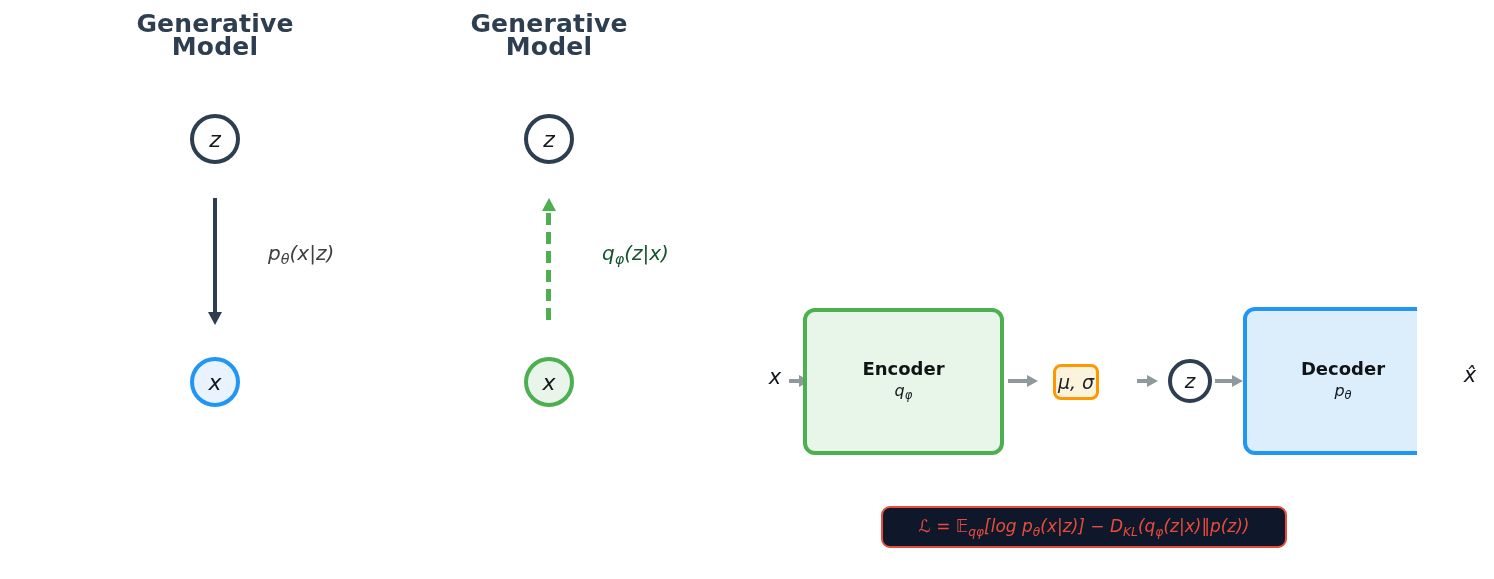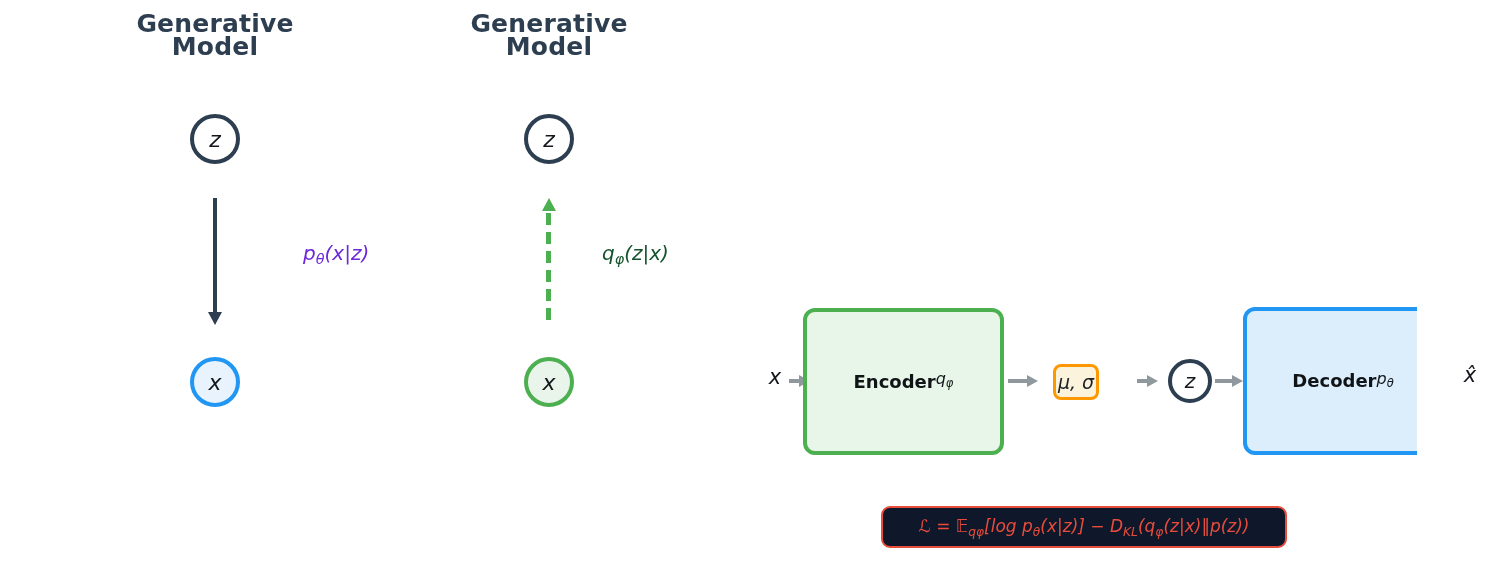--- a/index.html
+++ b/index.html
@@ -26,26 +26,26 @@
     width:5px;
     background:repeating-linear-gradient(to bottom,#4caf50 0px,#4caf50 12px,transparent 12px,transparent 19px);
   }
   .tri{width:0;height:0;}
   .tri-down{border-left:7px solid transparent;border-right:7px solid transparent;border-top:13px solid #2d3e50;}
   .tri-up{border-left:7px solid transparent;border-right:7px solid transparent;border-bottom:13px solid #4caf50;}
   .tri-right{border-top:6.5px solid transparent;border-bottom:6.5px solid transparent;border-left:11px solid #8f989d;}
   .hline{height:3.5px;background:#8f989d;}
   .math{font-style:italic;}
   .edge-label{font-size:20px;white-space:nowrap;}
-  .edge-blue{color:#6d28d9;margin-left:35px;}
+  .edge-blue{color:#404040;}
   .edge-green{color:#14532d;}
   .sub{font-size:0.72em;vertical-align:-0.3em;}
   .box{
     box-sizing:border-box;border-radius:12px;
-    display:flex;align-items:center;justify-content:center;
+    display:flex;flex-direction:column;align-items:center;justify-content:center;
   }
   .enc-box{width:201px;height:147px;border:4px solid #4caf50;background:#e8f5e9;}
   .dec-clip{width:174px;height:148px;overflow:hidden;}
   .dec-box{width:200px;height:148px;border:4px solid #2196f3;background:#dceefb;}
   .box-title{font-weight:bold;font-size:18px;color:#111417;line-height:24px;}
   .box-sub{font-style:italic;font-size:16px;color:#15191d;line-height:20px;}
   .pill{
     box-sizing:border-box;border-radius:8px;border:3.5px solid #ff9800;background:#fcf3dd;
     display:flex;align-items:center;justify-content:center;
     font-style:italic;font-size:19px;color:#1c2126;

